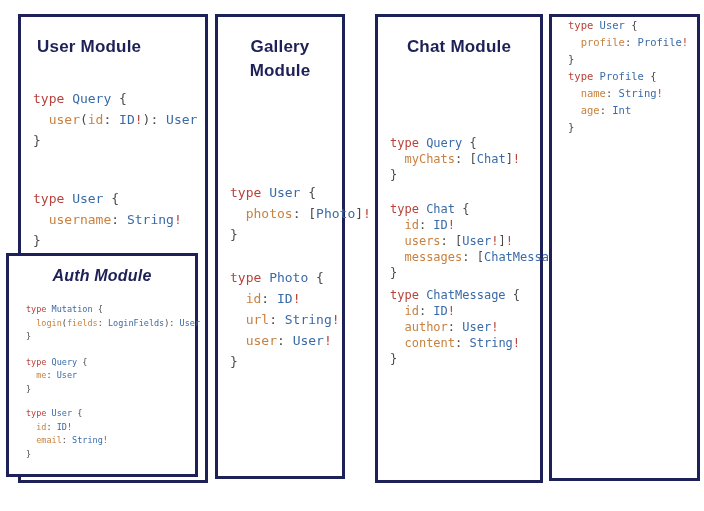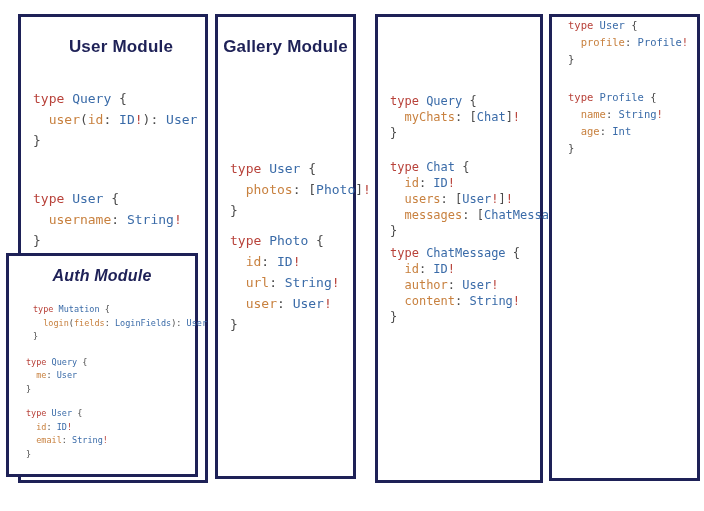--- a/index.html
+++ b/index.html
@@ -11,61 +11,61 @@
     overflow: hidden;
     font-family: "Liberation Sans", sans-serif;
   }
   .panel {
     position: absolute;
     box-sizing: border-box;
     border: 3px solid var(--border-navy, #1e2157);
     background: #ffffff;
   }
   #panel-user    { left: 18px;  top: 14px;  width: 190px; height: 469px; }
-  #panel-gallery { left: 215px; top: 14px;  width: 141px; height: 465px; }
+  #panel-gallery { left: 215px; top: 14px;  width: 130px; height: 465px; }
   #panel-chat    { left: 375px; top: 14px;  width: 168px; height: 469px; }
   #panel-profile { left: 549px; top: 14px;  width: 151px; height: 467px; }
   #panel-auth    { left: 6px;   top: 253px; width: 192px; height: 224px; z-index: 2; }
 
   .panel-title {
     font-weight: 700;
     font-size: 17px;
     line-height: 24px;
     padding-top: 18px;
     text-align: center;
     color: var(--title-navy, #1e2157);
     letter-spacing: 0.2px;
   }
-  #panel-user > .panel-title { text-align: center; padding-left: 16px; }
+  #panel-user > .panel-title { text-align: left; padding-left: 16px; }
   #panel-auth > .panel-title { font-size: 16px; line-height: 20px; padding-top: 10px; font-style: italic; }
 
   .code-area { display: block; }
   pre.code-block {
     margin: 0;
     font-family: "DejaVu Sans Mono", monospace;
     white-space: pre;
     color: var(--code-punct, #4a4a4a);
   }
   #panel-user    pre.code-block { font-size: 13px;   line-height: 21px;   padding-left: 12px; }
   #panel-gallery pre.code-block { font-size: 13px;   line-height: 21px;   padding-left: 12px; }
   #panel-chat    pre.code-block { font-size: 12px; line-height: 16px;   padding-left: 12px; }
   #panel-profile pre.code-block { font-size: 10.5px; line-height: 17px;   padding-left: 16px; }
   #panel-auth    pre.code-block { font-size: 8.5px;  line-height: 13.5px; padding-left: 17px; }
 
   
   #panel-user    pre.code-block:nth-of-type(1) { margin-top: 29px; }
   #panel-user    pre.code-block:nth-of-type(2) { margin-top: 37px; }
   #panel-gallery pre.code-block:nth-of-type(1) { margin-top: 99px; }
-  #panel-gallery pre.code-block:nth-of-type(2) { margin-top: 9px;  }
+  #panel-gallery pre.code-block:nth-of-type(2) { margin-top: 22px;  }
   #panel-chat    pre.code-block:nth-of-type(1) { margin-top: 76px; }
   #panel-chat    pre.code-block:nth-of-type(2) { margin-top: 18px; }
   #panel-chat    pre.code-block:nth-of-type(3) { margin-top: 6px; }
   #panel-profile pre.code-block:nth-of-type(1) { }
-  #panel-profile pre.code-block:nth-of-type(2) { margin-top: 21px; }
-  #panel-auth    pre.code-block:nth-of-type(1) { margin-top: 17px; margin-left: 7px; }
+  #panel-profile pre.code-block:nth-of-type(2) { }
+  #panel-auth    pre.code-block:nth-of-type(1) { margin-top: 17px; }
   #panel-auth    pre.code-block:nth-of-type(2) { margin-top: 12px; }
   #panel-auth    pre.code-block:nth-of-type(3) { margin-top: 11px; }
 
   .tok-kw { color: var(--code-keyword, #b8423a); }
   .tok-tp { color: var(--code-type, #3a6ba8); }
   .tok-fd { color: var(--code-field, #c8813f); }
   .tok-pn { color: var(--code-punct, #4a4a4a); }
   .tok-bg { color: var(--code-bang, #b8423a); }
 </style>
 </head>
@@ -93,20 +93,21 @@
 <span class="tok-pn">}</span></pre>
         <pre class="code-block"><span class="tok-kw">type </span><span class="tok-tp">Photo </span><span class="tok-pn">{</span>
 <span class="tok-pn">  </span><span class="tok-fd">id</span><span class="tok-pn">: </span><span class="tok-tp">ID</span><span class="tok-bg">!</span>
 <span class="tok-pn">  </span><span class="tok-fd">url</span><span class="tok-pn">: </span><span class="tok-tp">String</span><span class="tok-bg">!</span>
 <span class="tok-pn">  </span><span class="tok-fd">user</span><span class="tok-pn">: </span><span class="tok-tp">User</span><span class="tok-bg">!</span>
 <span class="tok-pn">}</span></pre>
       </div>
   </div>
 
   <div class="panel" id="panel-chat">
+    <div class="panel-title">Chat Module</div>
     <div class="code-area">
         <pre class="code-block"><span class="tok-kw">type </span><span class="tok-tp">Query </span><span class="tok-pn">{</span>
 <span class="tok-pn">  </span><span class="tok-fd">myChats</span><span class="tok-pn">: [</span><span class="tok-tp">Chat</span><span class="tok-pn">]</span><span class="tok-bg">!</span>
 <span class="tok-pn">}</span></pre>
         <pre class="code-block"><span class="tok-kw">type </span><span class="tok-tp">Chat </span><span class="tok-pn">{</span>
 <span class="tok-pn">  </span><span class="tok-fd">id</span><span class="tok-pn">: </span><span class="tok-tp">ID</span><span class="tok-bg">!</span>
 <span class="tok-pn">  </span><span class="tok-fd">users</span><span class="tok-pn">: [</span><span class="tok-tp">User</span><span class="tok-bg">!</span><span class="tok-pn">]</span><span class="tok-bg">!</span>
 <span class="tok-pn">  </span><span class="tok-fd">messages</span><span class="tok-pn">: [</span><span class="tok-tp">ChatMessage</span><span class="tok-pn">]</span><span class="tok-bg">!</span>
 <span class="tok-pn">}</span></pre>
         <pre class="code-block"><span class="tok-kw">type </span><span class="tok-tp">ChatMessage </span><span class="tok-pn">{</span>

